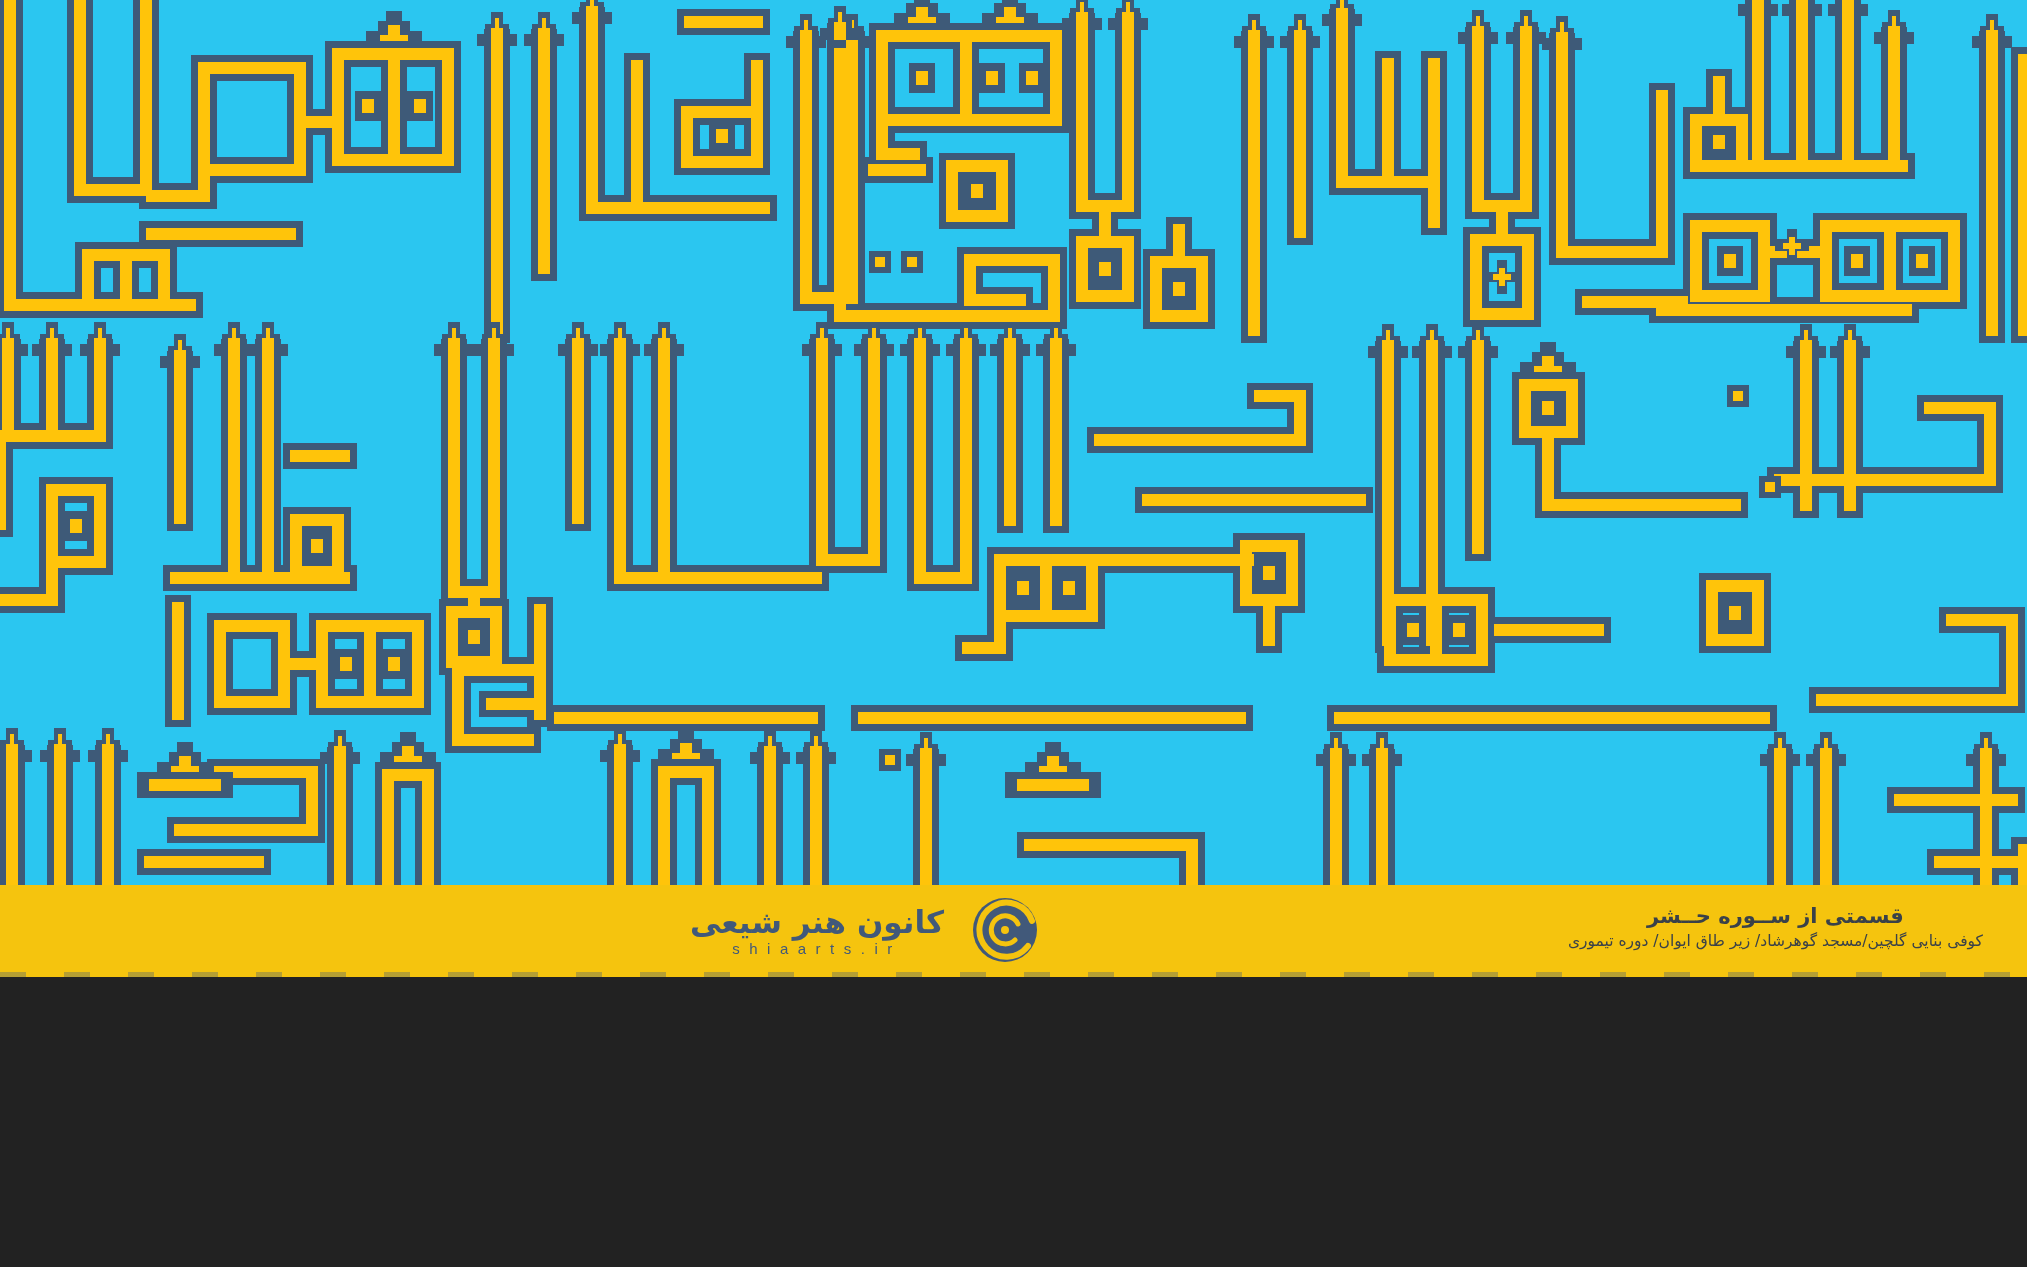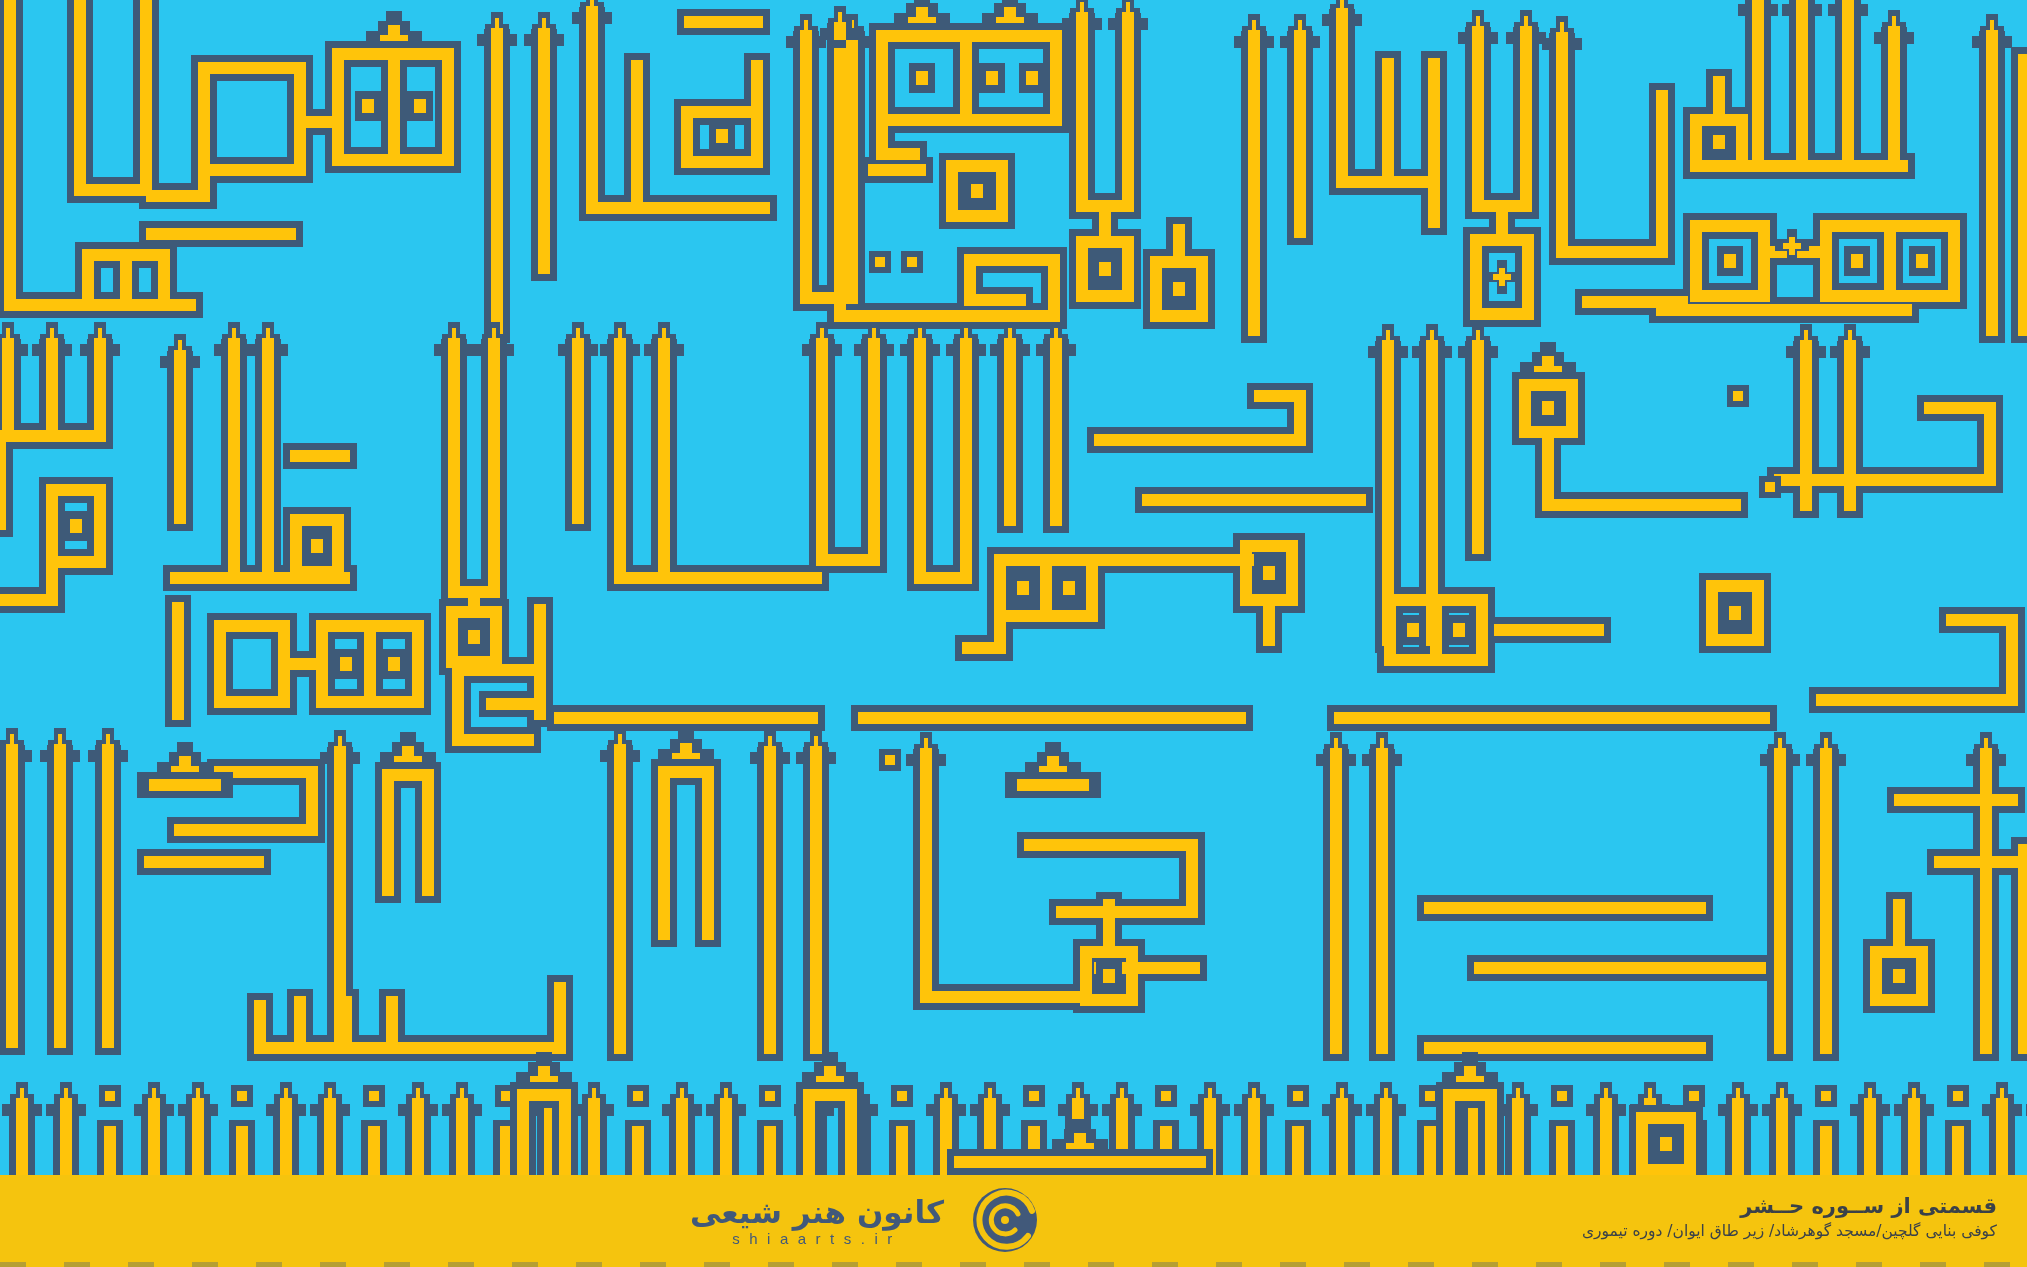--- a/index.html
+++ b/index.html
@@ -1,34 +1,34 @@
 <!DOCTYPE html>
 <html lang="fa" style="--cyan: #2bc6f0; --navy: #3e5a78; --yellow: #ffc40a; --footer_yellow: #f5c40e; --footer_text: #3a4149; --logo_navy: #41597a;"><head>
 <meta charset="utf-8">
 <style>
   html,body{margin:0;padding:0;background:#222;}
-  .stage{position:relative;width:2027px;height:1267px;overflow:hidden;background:var(--cyan,#2bc6f0);
+  .stage{position:relative;width:2027px;height:977px;overflow:hidden;background:var(--cyan,#2bc6f0);
          font-family:"DejaVu Sans",sans-serif;}
   .artwork{position:absolute;inset:0;display:block;}
   
   .o{fill:none;stroke:var(--navy,#3e5a78);stroke-width:26;stroke-linecap:square;stroke-linejoin:miter;}
   .c{fill:none;stroke:var(--yellow,#ffc40a);stroke-width:12;stroke-linecap:square;stroke-linejoin:miter;}
   .nf{fill:var(--navy,#3e5a78);}
   .yf{fill:var(--yellow,#ffc40a);}
   
   .footer{position:absolute;left:0;bottom:0;width:100%;height:92px;background:var(--footer_yellow,#f5c40e);}
   .footer::after{content:"";position:absolute;left:0;bottom:0;width:100%;height:5px;
     background:repeating-linear-gradient(90deg,rgba(62,90,120,.35) 0 26px,rgba(0,0,0,0) 26px 64px);}
   .brand{position:absolute;left:677px;top:20px;width:280px;text-align:center;}
   .wordmark{color:var(--logo_navy,#41597a);font-weight:bold;font-size:31px;line-height:34px;direction:rtl;
             letter-spacing:1px;}
   .domain{color:var(--logo_navy,#41597a);font-size:15px;letter-spacing:9.5px;margin-top:1px;
           font-family:"Liberation Sans","DejaVu Sans",sans-serif;}
   .swirl{position:absolute;left:971px;top:11px;}
-  .credits{position:absolute;right:30px;top:18px;text-align:right;direction:rtl;color:var(--footer_text,#3a4149);}
+  .credits{position:absolute;right:44px;top:18px;text-align:center;direction:rtl;color:var(--footer_text,#3a4149);}
   .credit-title{font-weight:bold;font-size:21px;line-height:26px;}
   .credit-sub{font-size:15.5px;line-height:24px;}
 </style>
 </head>
 <body>
 
 <div class="stage">
 
   <svg class="artwork" viewBox="0 0 2027 1267" width="2027" height="1267" aria-hidden="true">
     <defs>

